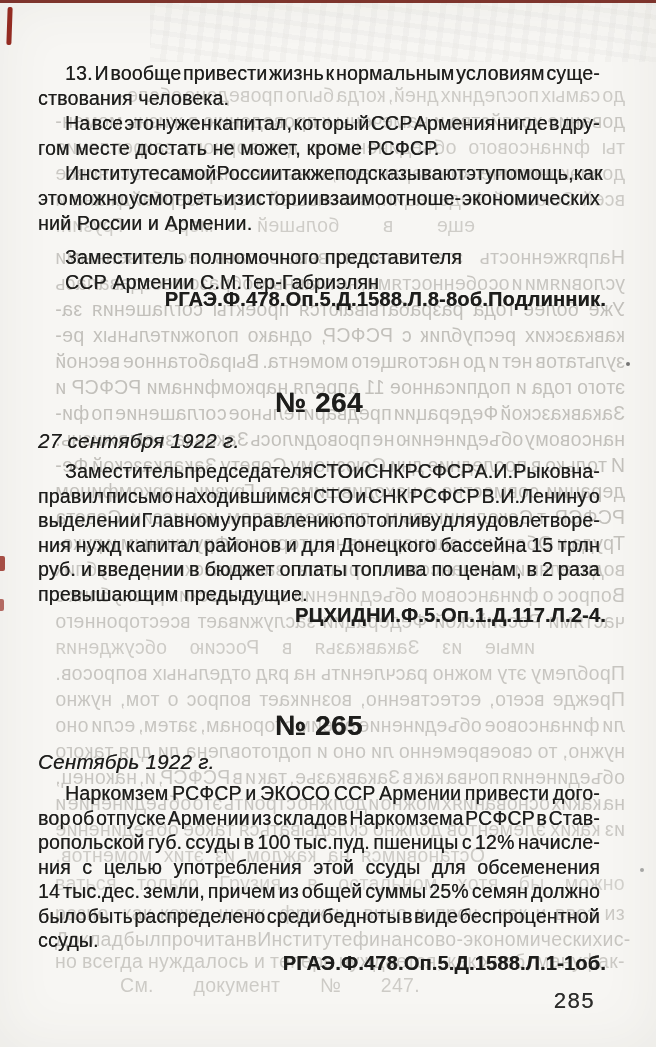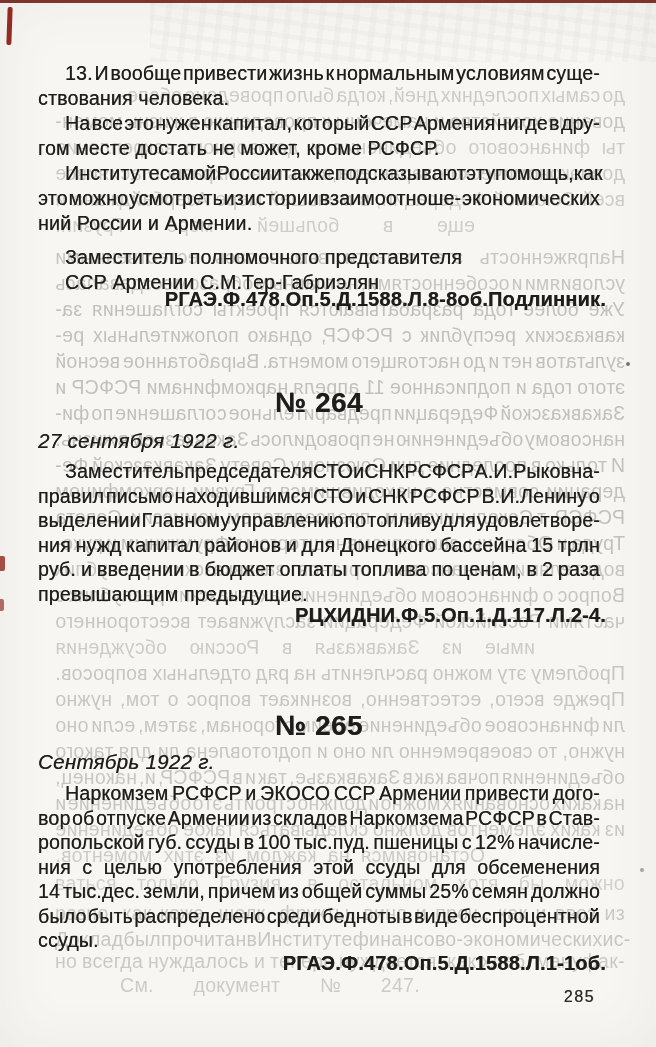--- a/index.html
+++ b/index.html
@@ -53,21 +53,21 @@
   }
   .block { position: absolute; left: 38px; width: 562px; font-size: 19.5px; }
   .block.heading { text-align: center; font-weight: bold; font-size: 28px; letter-spacing: 0.5px; }
   .block.date { font-style: italic; font-size: 20.5px; letter-spacing: 0.3px; }
   .block.ref { width: 568px; text-align: right; font-weight: bold; font-size: 20px; letter-spacing: 0.2px; }
   .tline { position: absolute; left: 0; right: 0; height: 23px; white-space: nowrap; letter-spacing: 0.2px; }
   .tline.just { display: flex; justify-content: space-between; }
 
   #page-number {
     position: absolute; top: 988px; right: 61px;
-    font-size: 16px; letter-spacing: 1.5px; color: #2c2c2a;
+    font-size: 22px; letter-spacing: 1.5px; color: #2c2c2a;
     text-shadow: 0.3px 0 0 rgba(30,30,30,0.7);
   }
 </style>
 </head>
 <body>
 
 <div id="page">
   <div id="top-texture"></div>
 
   <div id="bleed-layer">

